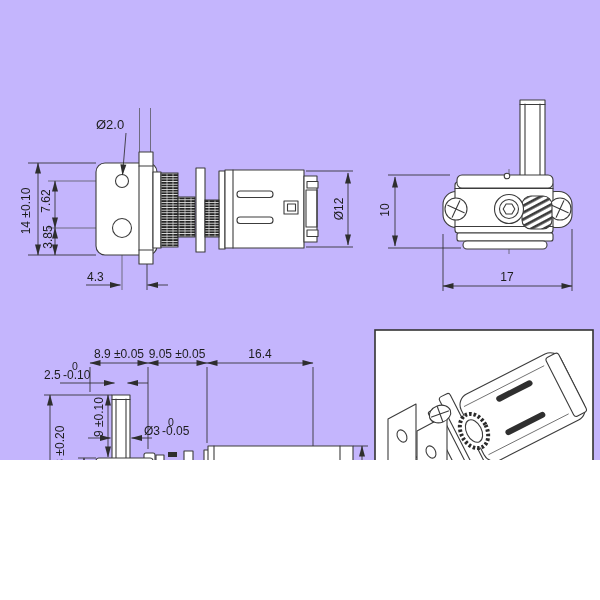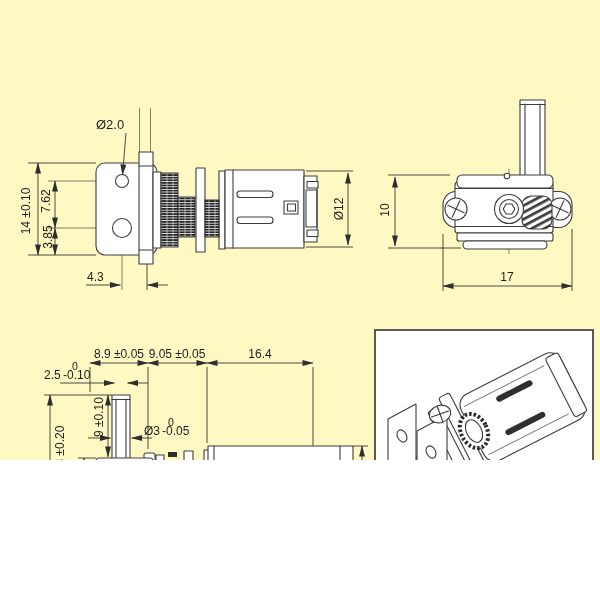--- a/index.html
+++ b/index.html
@@ -1,16 +1,16 @@
 <!DOCTYPE html>
 <html><head>
 <meta charset="utf-8">
 <style>
   html,body{margin:0;padding:0;background:#fff;}
-  #stage{position:relative;width:600px;height:460px;background:#fef9c3;overflow:hidden;
+  #stage{position:relative;width:600px;height:460px;background:#c4b5fd;overflow:hidden;
          font-family:"Liberation Sans",sans-serif;}
   svg{display:block;}
   .ln{stroke:#3c3c3c;stroke-width:1.1;fill:none;stroke-linecap:round;stroke-linejoin:round;}
   .lnf{stroke:#3c3c3c;stroke-width:1.1;fill:#ffffff;stroke-linejoin:round;}
   .thin{stroke:#4a4a4a;stroke-width:0.7;fill:none;}
   .dim{stroke:#2e2e2e;stroke-width:0.85;fill:none;}
   .dark{fill:#2f2f2f;stroke:none;}
   .txt{font-family:"Liberation Sans",sans-serif;font-size:12px;fill:#1d1d1d;}
   .txts{font-family:"Liberation Sans",sans-serif;font-size:10.5px;fill:#1d1d1d;}
   .gearfill{fill:url(#gearPat);stroke:#2b2b2b;stroke-width:0.9;}

